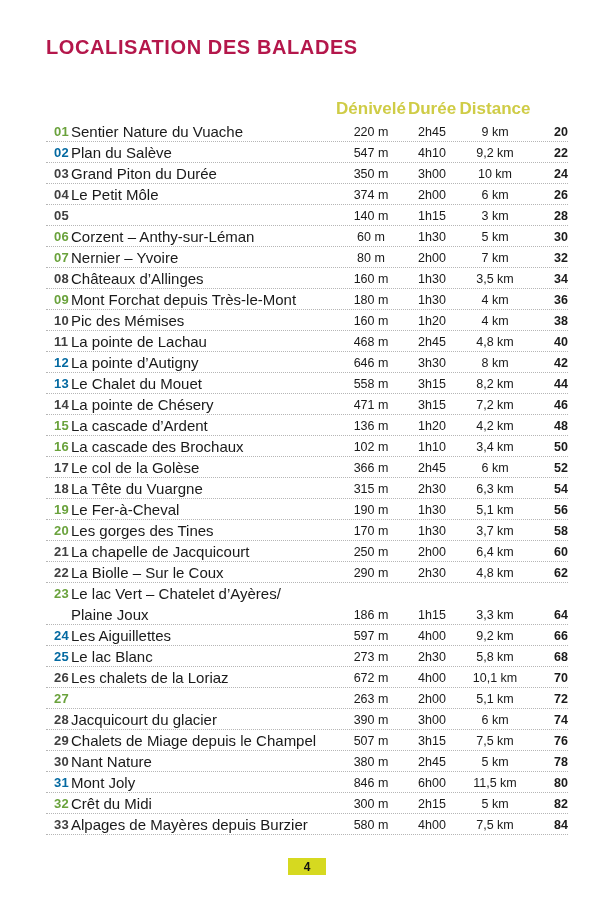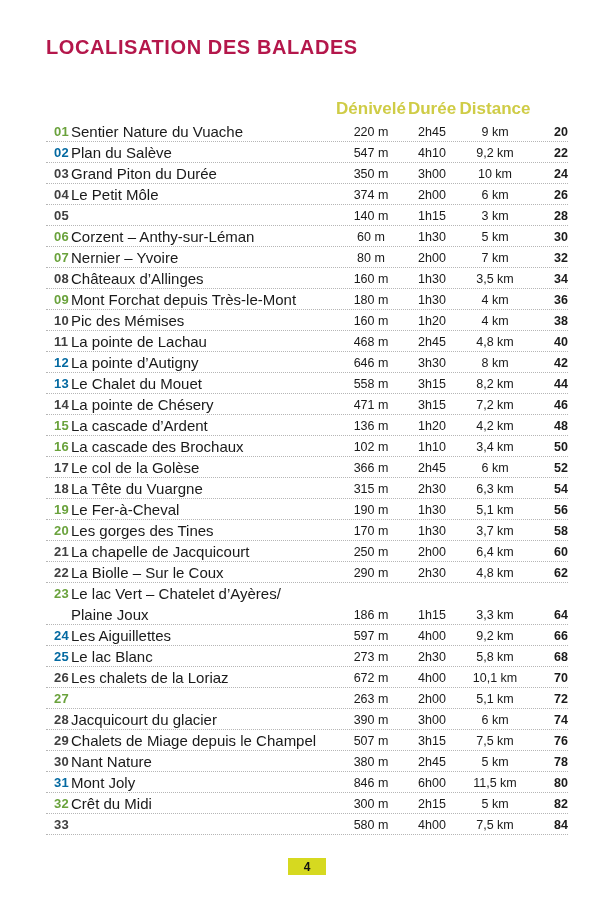--- a/index.html
+++ b/index.html
@@ -398,20 +398,21 @@
       <div class="row">
         <div class="num green">32</div>
         <div class="name"><span>Crêt du Midi</span></div>
         <div class="val denivele">300 m</div>
         <div class="val duree">2h15</div>
         <div class="val distance">5 km</div>
         <div class="val page">82</div>
       </div>
       <div class="row">
         <div class="num blue">33</div>
+        <div class="name"><span>Alpages de Mayères depuis Burzier</span></div>
         <div class="val denivele">580 m</div>
         <div class="val duree">4h00</div>
         <div class="val distance">7,5 km</div>
         <div class="val page">84</div>
       </div>
     </div>
 
   <div class="page-badge">4</div>
 
 </div>

